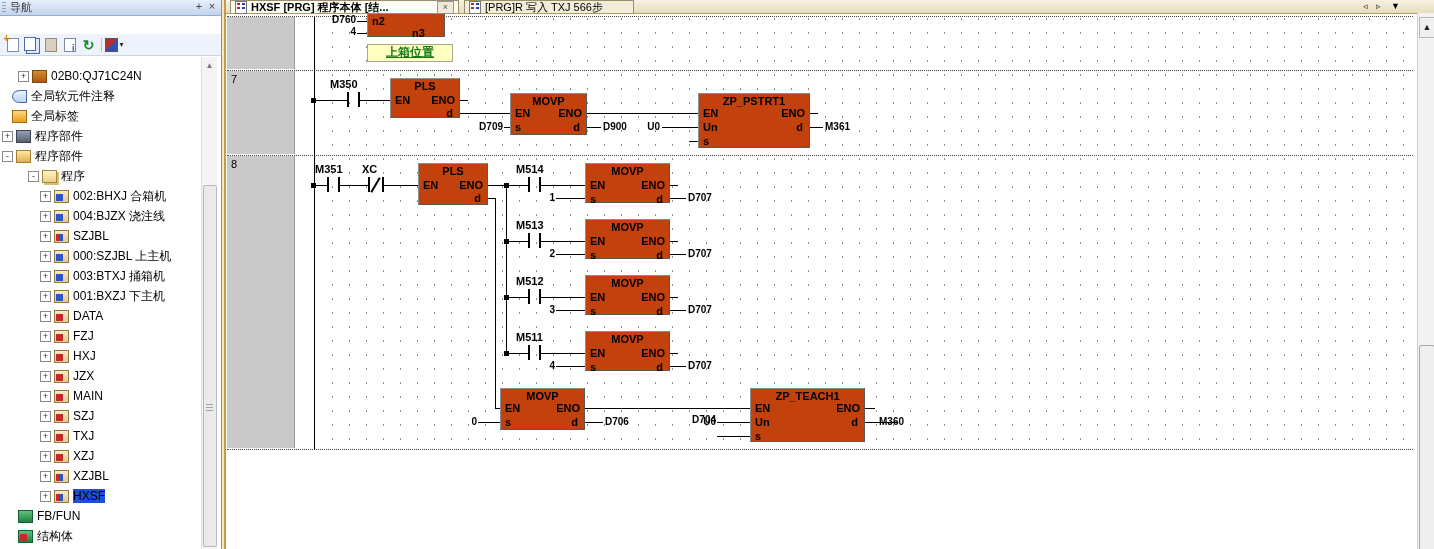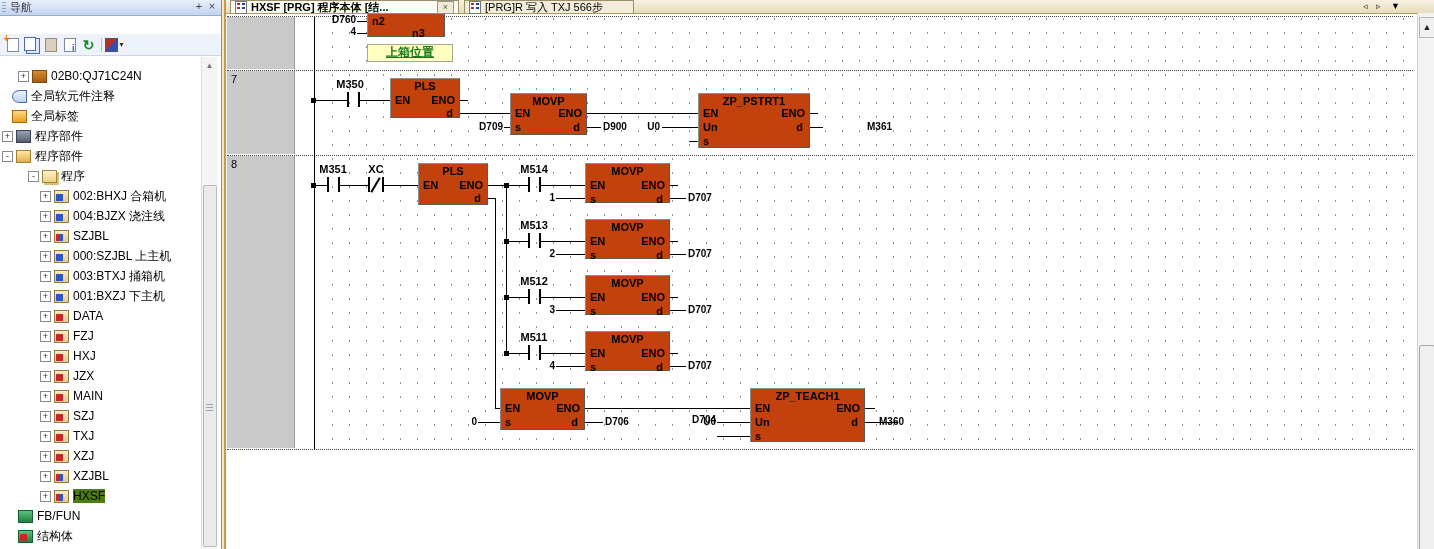--- a/index.html
+++ b/index.html
@@ -44,21 +44,21 @@
   .i-parts{background:linear-gradient(#ffe8a0,#e0b050);border-color:#a08030;}
   .i-prog{background:linear-gradient(#fff2c8,#ecd088);border-color:#a08840;box-shadow:2px 2px 0 #d8c070;}
   .i-p,.i-d,.i-b{background:linear-gradient(#f8ecc8,#e0c890);border-color:#907840;}
   .i-p::after,.i-d::after,.i-b::after{content:"";position:absolute;left:1px;bottom:1px;width:7px;height:7px;}
   .i-p::after{background:#2858c8;}
   .i-d::after{background:#c82828;}
   .i-b::after{background:linear-gradient(90deg,#c82828 0 50%,#2858c8 50% 100%);}
   .i-fb{background:linear-gradient(#60c080,#208040);border-color:#106030;}
   .i-st{background:linear-gradient(#60c080,#208040);border-color:#106030;}
   .i-st::after{content:"";position:absolute;left:1px;bottom:1px;width:7px;height:7px;background:#c82828;}
-  .sel{background:#4d7c0f;}
+  .sel{background:#1d4ed8;}
 
   .side-scroll{position:absolute;left:201px;top:57px;width:15px;height:492px;background:#f4f4f6;border-left:1px solid #dcdce2;}
   .ss-up{position:absolute;left:1px;top:2px;width:13px;height:14px;color:#777;font-size:8px;text-align:center;line-height:14px;}
   .ss-thumb{position:absolute;left:1px;top:128px;width:12px;height:360px;background:#e9e9ee;
     border:1px solid #b8b8c2;border-radius:2px;}
   .ss-grip{position:absolute;left:2px;top:218px;width:7px;height:8px;
     background:repeating-linear-gradient(#9aa 0 1px,transparent 1px 3px);}
   .splitter{position:absolute;left:221px;top:0;width:5px;height:549px;
     background:linear-gradient(90deg,#8f8f8f 0 1px,#f7e7c0 1px 3px,#c79a4e 3px 5px);}
 
@@ -90,21 +90,21 @@
   .w{position:absolute;height:1px;background:#000;}
   .wv{position:absolute;width:1px;background:#000;}
   .dot{position:absolute;width:5px;height:5px;background:#000;}
   .cbar{position:absolute;width:2px;height:15px;background:#000;}
   .slash{position:absolute;width:17px;height:2px;background:#000;transform:rotate(-60deg);}
   .blk{position:absolute;background:#c2410c;border:1px solid #8e8e8e;
     border-right-color:#5a5a5a;border-bottom-color:#5a5a5a;box-sizing:border-box;
     font-size:11px;font-weight:bold;color:#000;}
   .bt{position:absolute;top:2px;left:0;width:100%;text-align:center;font-size:11px;line-height:11px;}
   .bp{position:absolute;font-size:11px;line-height:11px;}
-  .lbl{position:absolute;font-size:11px;font-weight:bold;color:#000;text-align:center;line-height:11px;}
+  .lbl{position:absolute;font-size:11px;font-weight:bold;color:#000;line-height:11px;}
   .val{position:absolute;font-size:10px;font-weight:bold;color:#000;line-height:11px;}
   .vr{text-align:right;}
   .note{position:absolute;left:367px;top:44px;width:84px;height:16px;background:#ffffc2;
     border:1px solid #a8a890;color:#1a7a1a;font-size:12px;font-weight:bold;
     text-align:center;line-height:15px;text-decoration:underline;}
 
   .main-scroll{position:absolute;left:1417px;top:13px;width:17px;height:536px;background:#f3f3f3;border-left:1px solid #d0d0d0;}
   .ms-up{position:absolute;left:1px;top:4px;width:14px;height:19px;background:#f0f0f0;
     border:1px solid #b8b8b8;text-align:center;font-size:9px;line-height:18px;color:#222;}
   .ms-thumb{position:absolute;left:1px;top:332px;width:14px;height:204px;background:#efefef;
@@ -184,21 +184,21 @@
   <div class="blk" style="left:698px;top:93px;width:112px;height:55px;">
     <span class="bt">ZP_PSTRT1</span>
     <span class="bp" style="left:4px;top:14px;">EN</span>
     <span class="bp" style="right:4px;top:14px;">ENO</span>
     <span class="bp" style="left:4px;top:28px;">Un</span>
     <span class="bp" style="right:6px;top:28px;">d</span>
     <span class="bp" style="left:4px;top:42px;">s</span>
   </div>
   <div class="w" style="left:810px;top:113px;width:8px;"></div>
   <div class="w" style="left:810px;top:127px;width:13px;"></div>
-  <div class="val" style="left:867px;top:121px;width:36px;">M361</div>
+  <div class="val" style="left:825px;top:121px;width:36px;">M361</div>
 
   <div class="dot" style="left:311px;top:183px;"></div>
   <div class="w" style="left:314px;top:185px;width:13px;"></div>
   <div class="lbl" style="left:315px;top:164px;width:36px;">M351</div>
   <div class="cbar" style="left:327px;top:177px;"></div>
   <div class="cbar" style="left:338px;top:177px;"></div>
   <div class="w" style="left:340px;top:185px;width:28px;"></div>
   <div class="lbl" style="left:362px;top:164px;width:28px;">XC</div>
   <div class="cbar" style="left:368px;top:177px;"></div>
   <div class="cbar" style="left:382px;top:177px;"></div>

